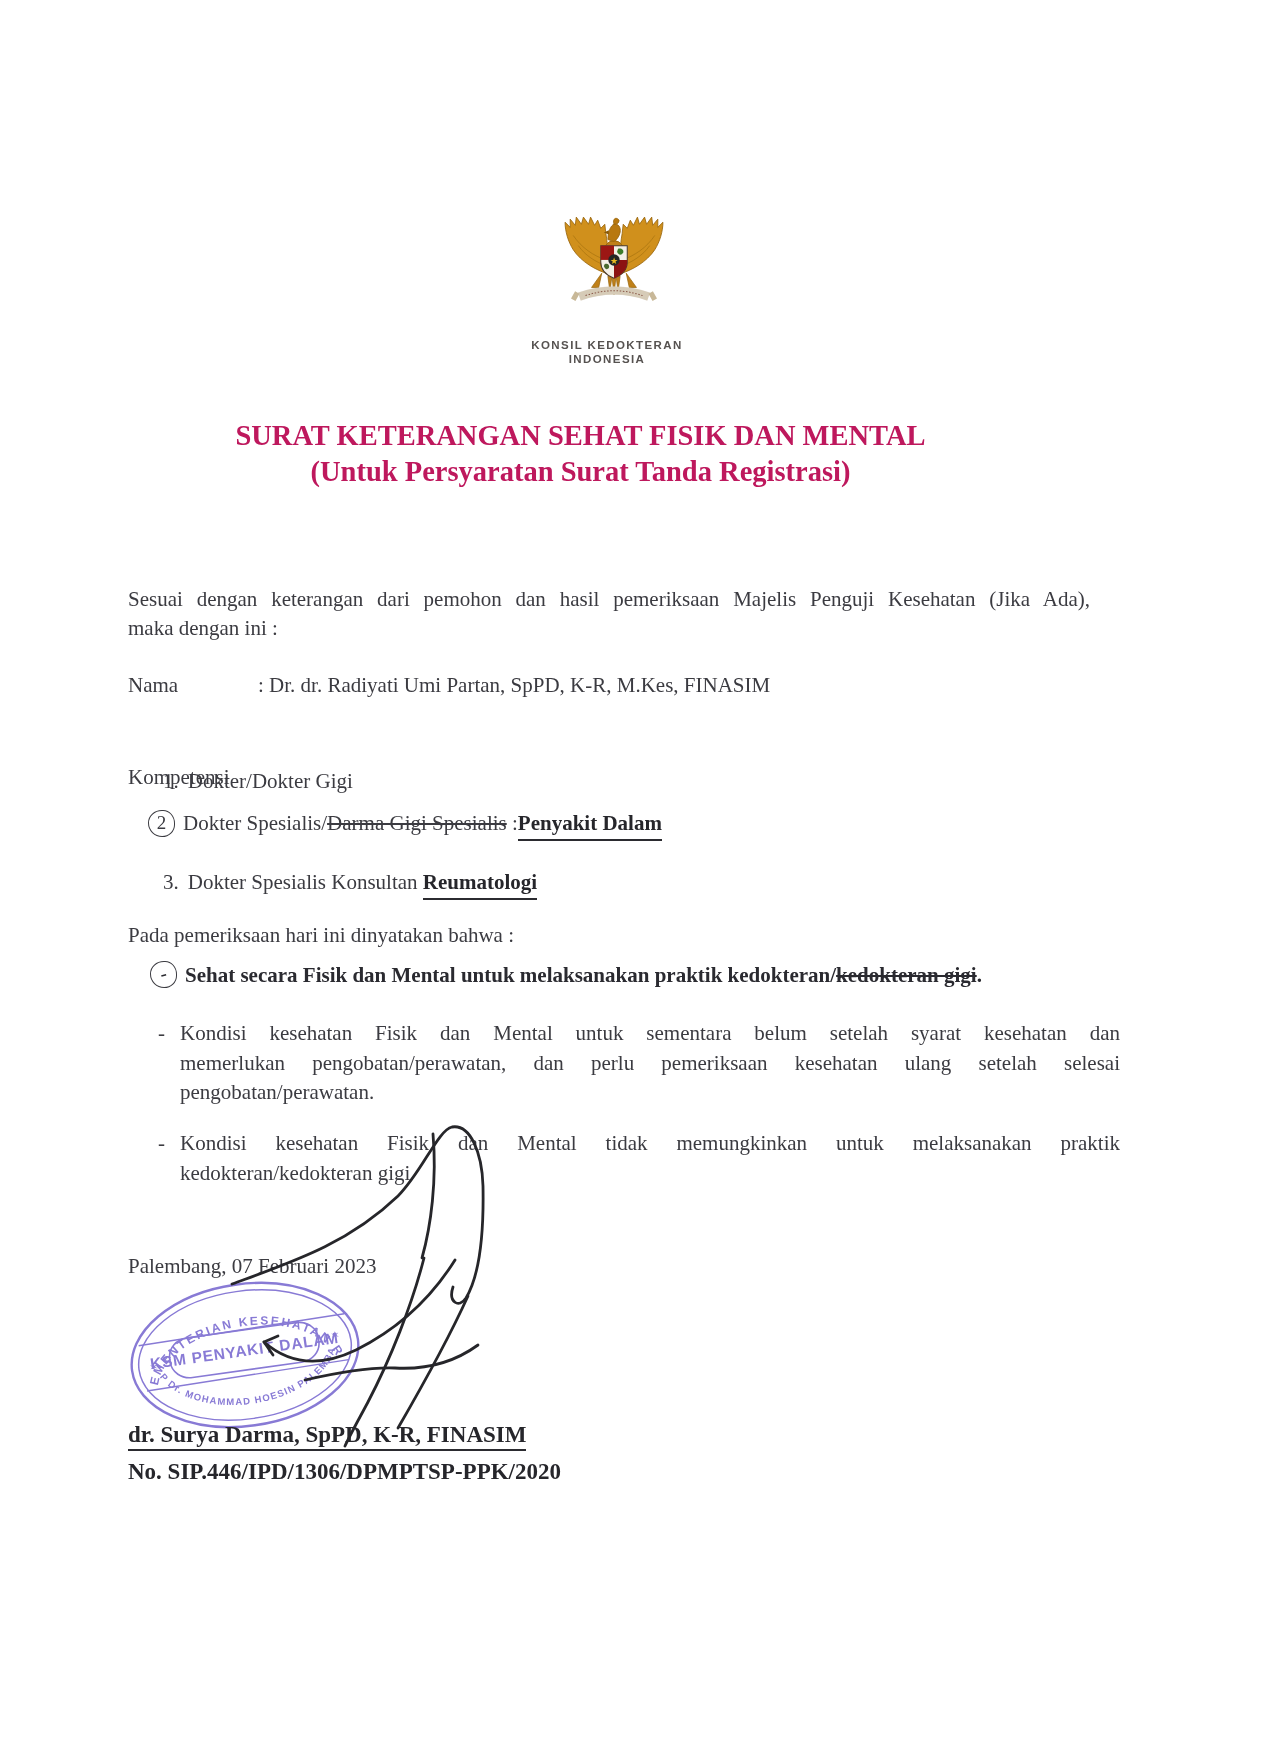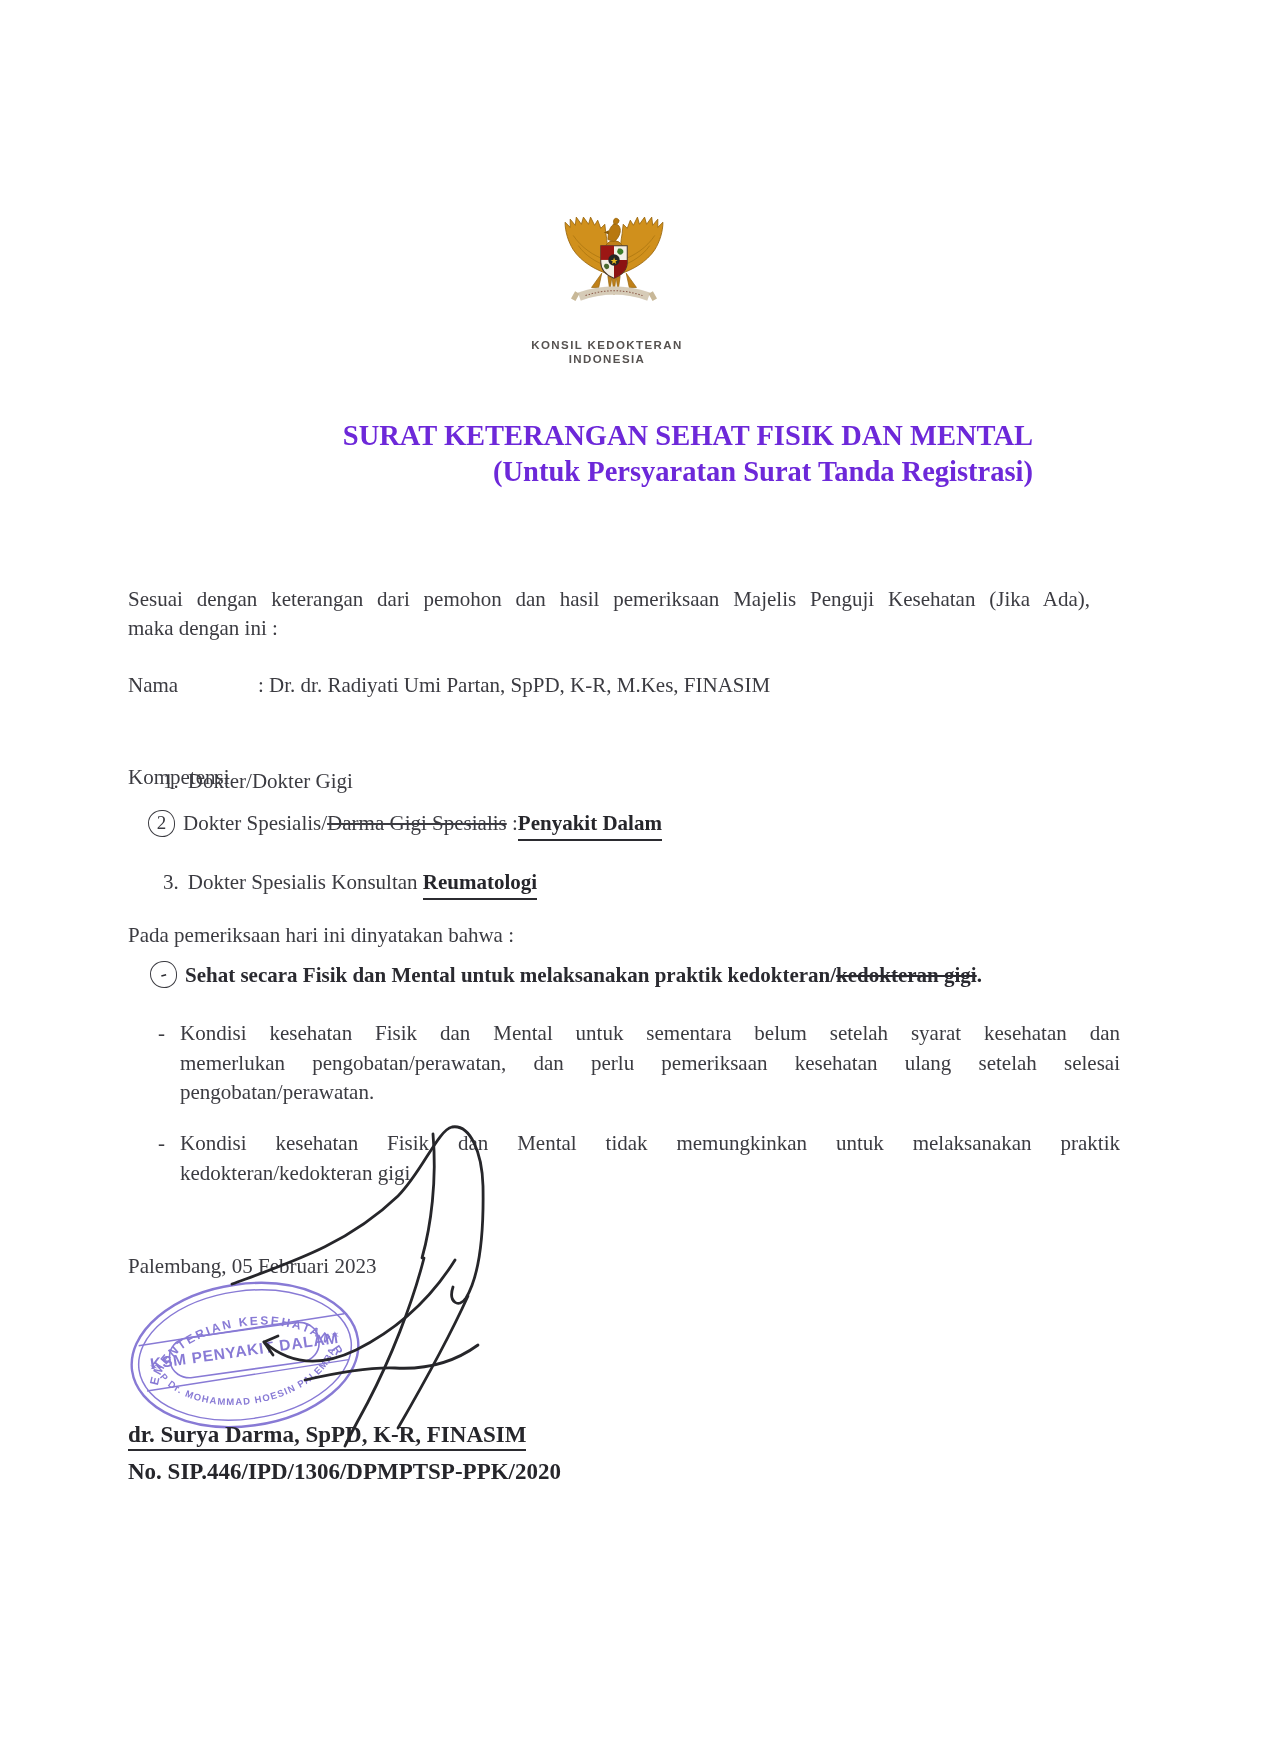--- a/index.html
+++ b/index.html
@@ -8,21 +8,21 @@
     font-family:"Liberation Serif", serif; color:#3b3b41; overflow:hidden;
   }
   .abs { position:absolute; }
 
   
   .org-text {
     font-family:"Liberation Sans", sans-serif; font-weight:700;
     font-size:11.5px; line-height:14px; letter-spacing:1.4px;
     color:#565250; text-align:center;
   }
-  .title-block { text-align:right; font-weight:700; font-size:28.5px; line-height:36px; color:#6d28d9; }
+  .title-block { text-align:center; font-weight:700; font-size:28.5px; line-height:36px; color:#be185d; }
 
   
   .body-text { font-size:21px; line-height:29px; }
   .jlast { display:block; text-align:justify; text-align-last:justify; }
   .jline { display:block; text-align:justify; text-align-last:justify; }
   .jline-last { display:block; }
 
   .nama-row { display:flex; font-size:21px; line-height:29px; }
   .nama-label { width:130px; flex:none; }
 
@@ -160,21 +160,21 @@
   </div>
 
   <div class="abs opt" style="left:128px; top:1129px; width:962px;">
     <span class="opt-marker">-</span>
     <span class="opt-body">
       <span class="jline">Kondisi kesehatan Fisik dan Mental tidak memungkinkan untuk melaksanakan praktik</span>
       <span class="jline-last">kedokteran/kedokteran gigi</span>
     </span>
   </div>
 
-  <div class="abs body-text" style="left:128px; top:1252px;">Palembang, 05 Februari 2023</div>
+  <div class="abs body-text" style="left:128px; top:1252px;">Palembang, 07 Februari 2023</div>
 
   <svg class="stamp-svg" viewBox="0 0 238 150" aria-hidden="true">
     <g stroke="#7e6fd2" fill="none">
       <ellipse cx="119" cy="75" rx="114" ry="71" stroke-width="2.4"></ellipse>
       <ellipse cx="119" cy="75" rx="107" ry="64" stroke-width="1.5"></ellipse>
       <line x1="15" y1="51" x2="223" y2="48" stroke-width="1.4"></line>
       <line x1="17" y1="97" x2="221" y2="94" stroke-width="1.4"></line>
       <rect x="44" y="50" width="150" height="40" rx="20" ry="18" stroke-width="1.6"></rect>
     </g>
     <defs>

